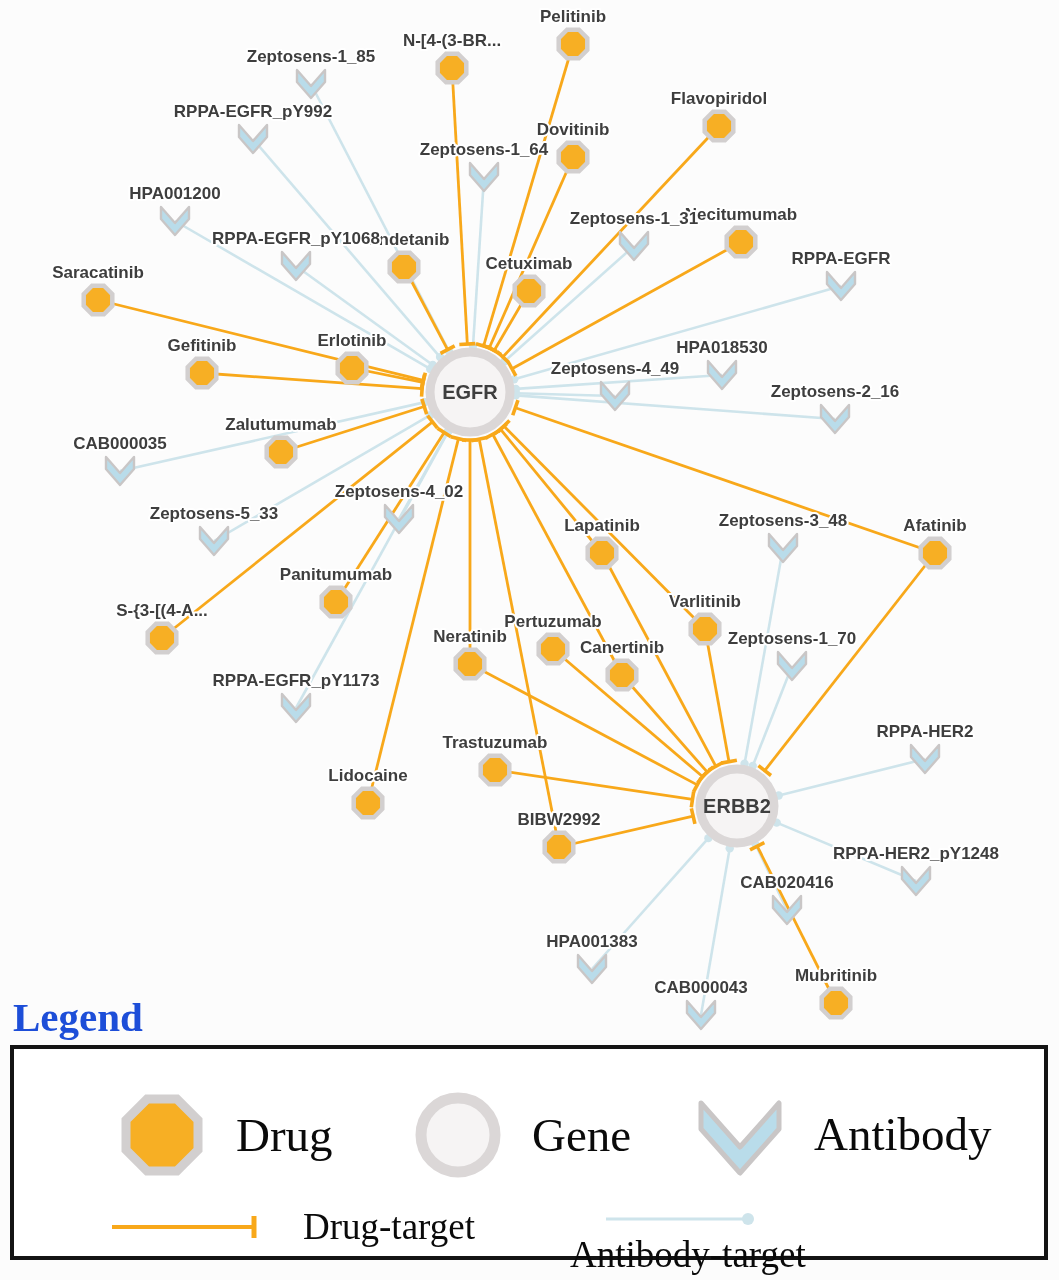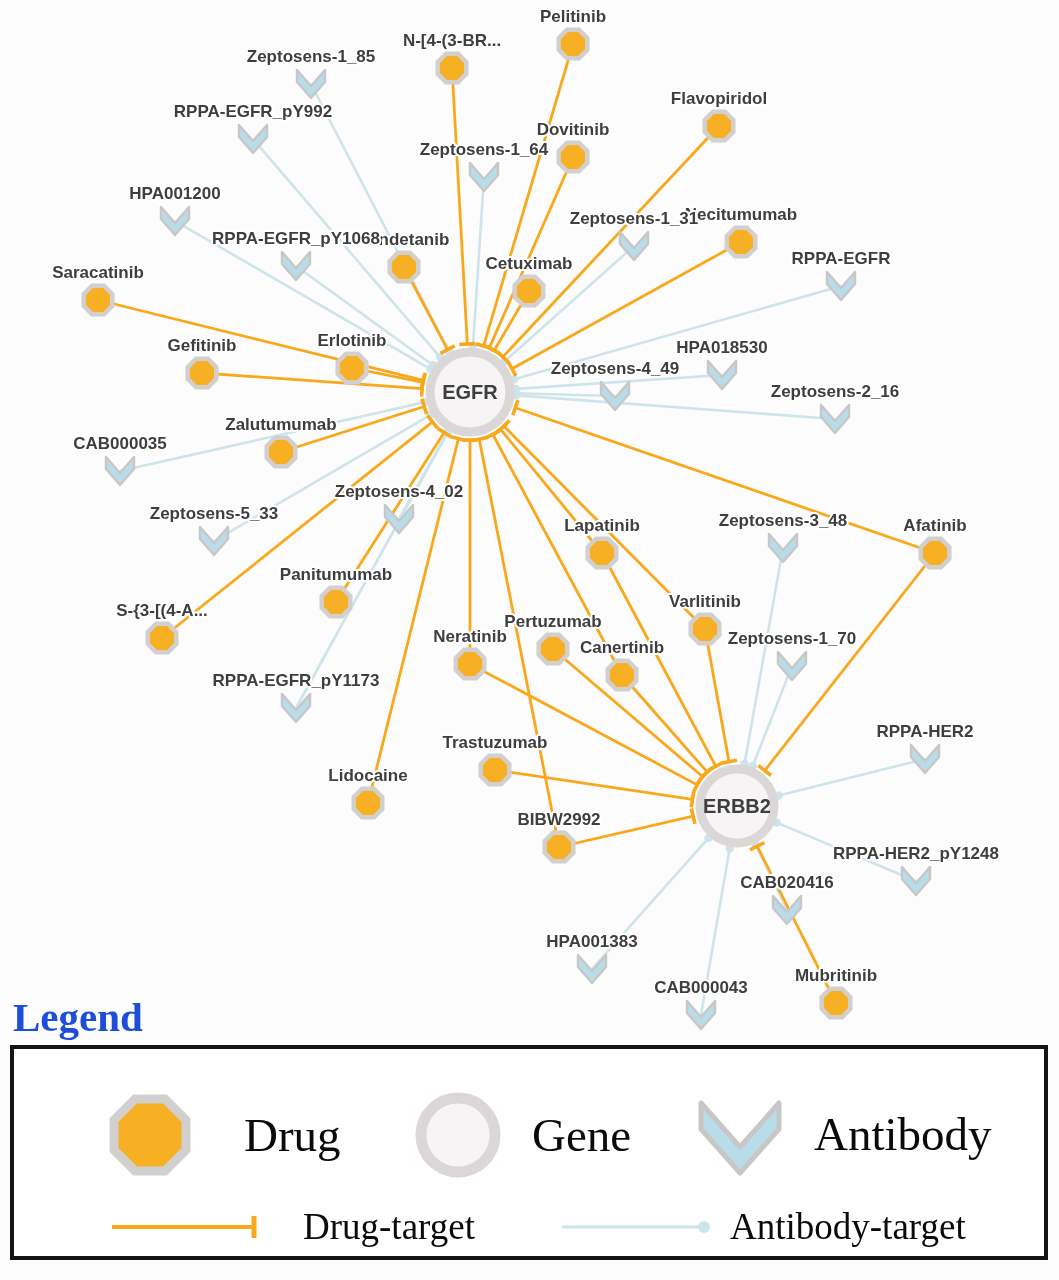--- a/index.html
+++ b/index.html
@@ -36,29 +36,29 @@
     font-family:"Liberation Serif", serif;
     font-weight:700; font-size:41px; color:#1d4ed8;
   }
   .legend-box {
     position:absolute; left:10px; top:1045px;
     width:1038px; height:215px;
     background:#ffffff;
     border:4px solid var(--legend-border, #141414);
   }
   .legend-item { position:absolute; display:flex; align-items:center; }
-  .li-drug     { left:88px;  top:38px;gap:20px; }
+  .li-drug     { left:100px;  top:38px; }
   .li-gene     { left:396px; top:38px;text-align:center; }
   .li-antibody { left:678px; top:40px; }
   .li-node-label {
     font-family:"Liberation Serif", serif;
     font-size:47px; color:#0a0a0a; margin-left:26px;
   }
   .li-drug-target     { left:94px;  top:156px;gap:23px; }
-  .li-antibody-target { left:544px; top:156px; }
+  .li-antibody-target { left:544px; top:156px;flex-direction:column; }
   .li-edge-label {
     font-family:"Liberation Serif", serif;
     font-size:37px; color:#0a0a0a; margin-left:12px;
   }
   .legend-icon { display:block; }
 </style>
 </head>
 <body style="background: rgb(252, 252, 252);">
 
 <svg id="network" width="1059" height="1280" viewBox="0 0 1059 1280">

